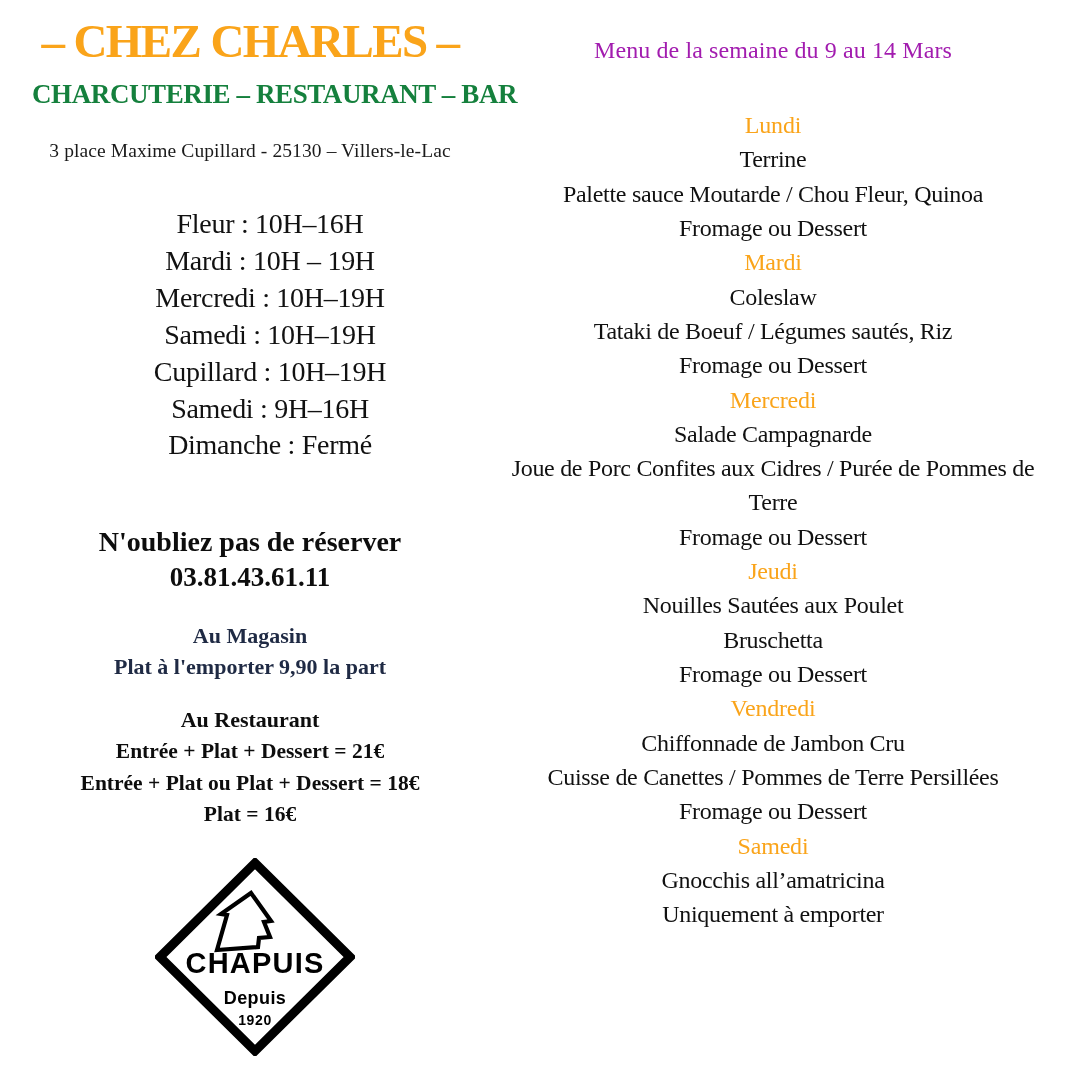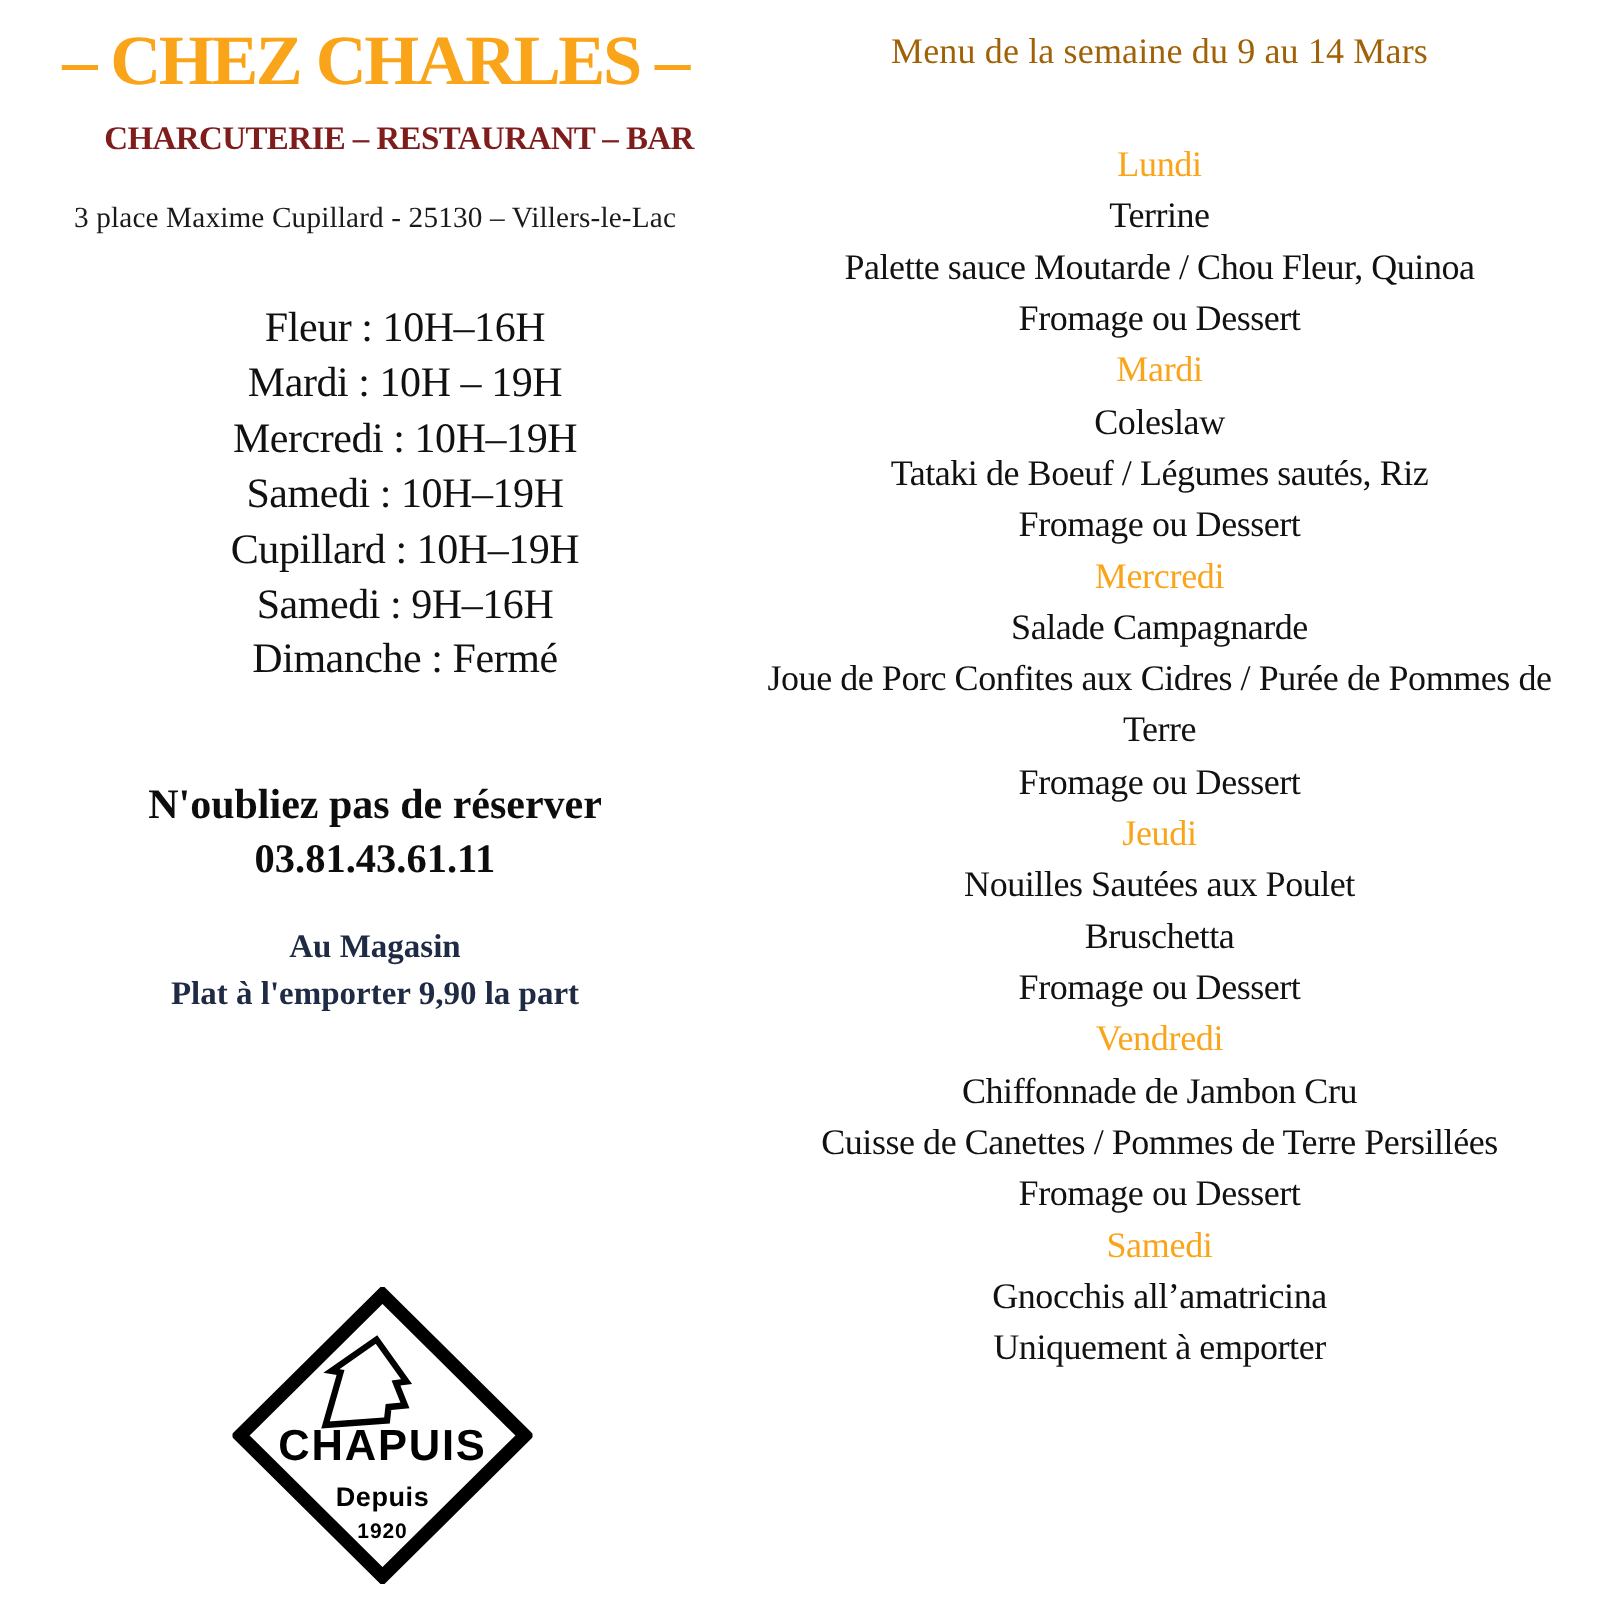--- a/index.html
+++ b/index.html
@@ -39,23 +39,23 @@
     font-weight: bold;
     color: #FAA41A;
     letter-spacing: -1.6px;
     line-height: 1.08;
     white-space: nowrap;
   }
 
   .brand-sub {
     margin: 0;
     padding-top: 12px;
-    font-size: 22px;
-    font-weight: bold;
-    color: #7f1d1d;
+    font-size: 27px;
+    font-weight: bold;
+    color: #15803d;
     letter-spacing: -0.4px;
     white-space: nowrap;
     padding-left: 32px;
   }
 
   .brand-address {
     margin: 16px;
     padding-top: 14px;
     font-size: 19.5px;
     color: #1a1a1a;
@@ -143,23 +143,23 @@
     position: absolute;
     left: 492px;
     top: 0;
     width: 562px;
     height: 1080px;
     text-align: center;
   }
 
   .menu-week {
     margin: 0;
-    padding-top: 22px;
+    padding-top: 37px;
     font-size: 24px;
-    color: #a16207;
+    color: #a21caf;
     letter-spacing: 0.1px;
     white-space: nowrap;
   }
 
   .menu-days {
     padding-top: 44px;
   }
 
   .day-name {
     font-size: 24px;
@@ -201,20 +201,26 @@
     <div class="reserve-block">
       <div class="reserve-title">N'oubliez pas de réserver</div>
       <div class="reserve-phone">03.81.43.61.11</div>
     </div>
 
     <div class="shop-block">
       <div class="shop-heading">Au Magasin</div>
       <div class="shop-line">Plat à l'emporter  9,90 la part</div>
     </div>
 
+    <div class="resto-block">
+      <div class="resto-heading">Au Restaurant</div>
+      <div class="resto-line">Entrée + Plat + Dessert = 21€</div>
+      <div class="resto-line">Entrée + Plat ou Plat + Dessert = 18€</div>
+      <div class="resto-line">Plat = 16€</div>
+    </div>
   </div>
 
   <div class="logo">
     <svg width="200" height="198" viewBox="0 0 200 198">
 
       <polygon points="100,5 195,99 100,193 5,99" fill="none" stroke="#000000" stroke-width="9" stroke-linejoin="miter"></polygon>
 
       <path d="M62 92 L72 57 L66 56 L96 35 L116 63 L109 64 L115 79 L104 80 L103 89 Z" fill="none" stroke="#000000" stroke-width="4.2" stroke-linejoin="miter"></path>
       <text x="100" y="115" text-anchor="middle" font-family="'Liberation Sans', sans-serif" font-size="29" font-weight="bold" letter-spacing="1.2" fill="#000000">CHAPUIS</text>
       <text x="100" y="146" text-anchor="middle" font-family="'Liberation Sans', sans-serif" font-size="18" font-weight="bold" letter-spacing="0.4" fill="#000000">Depuis</text>

